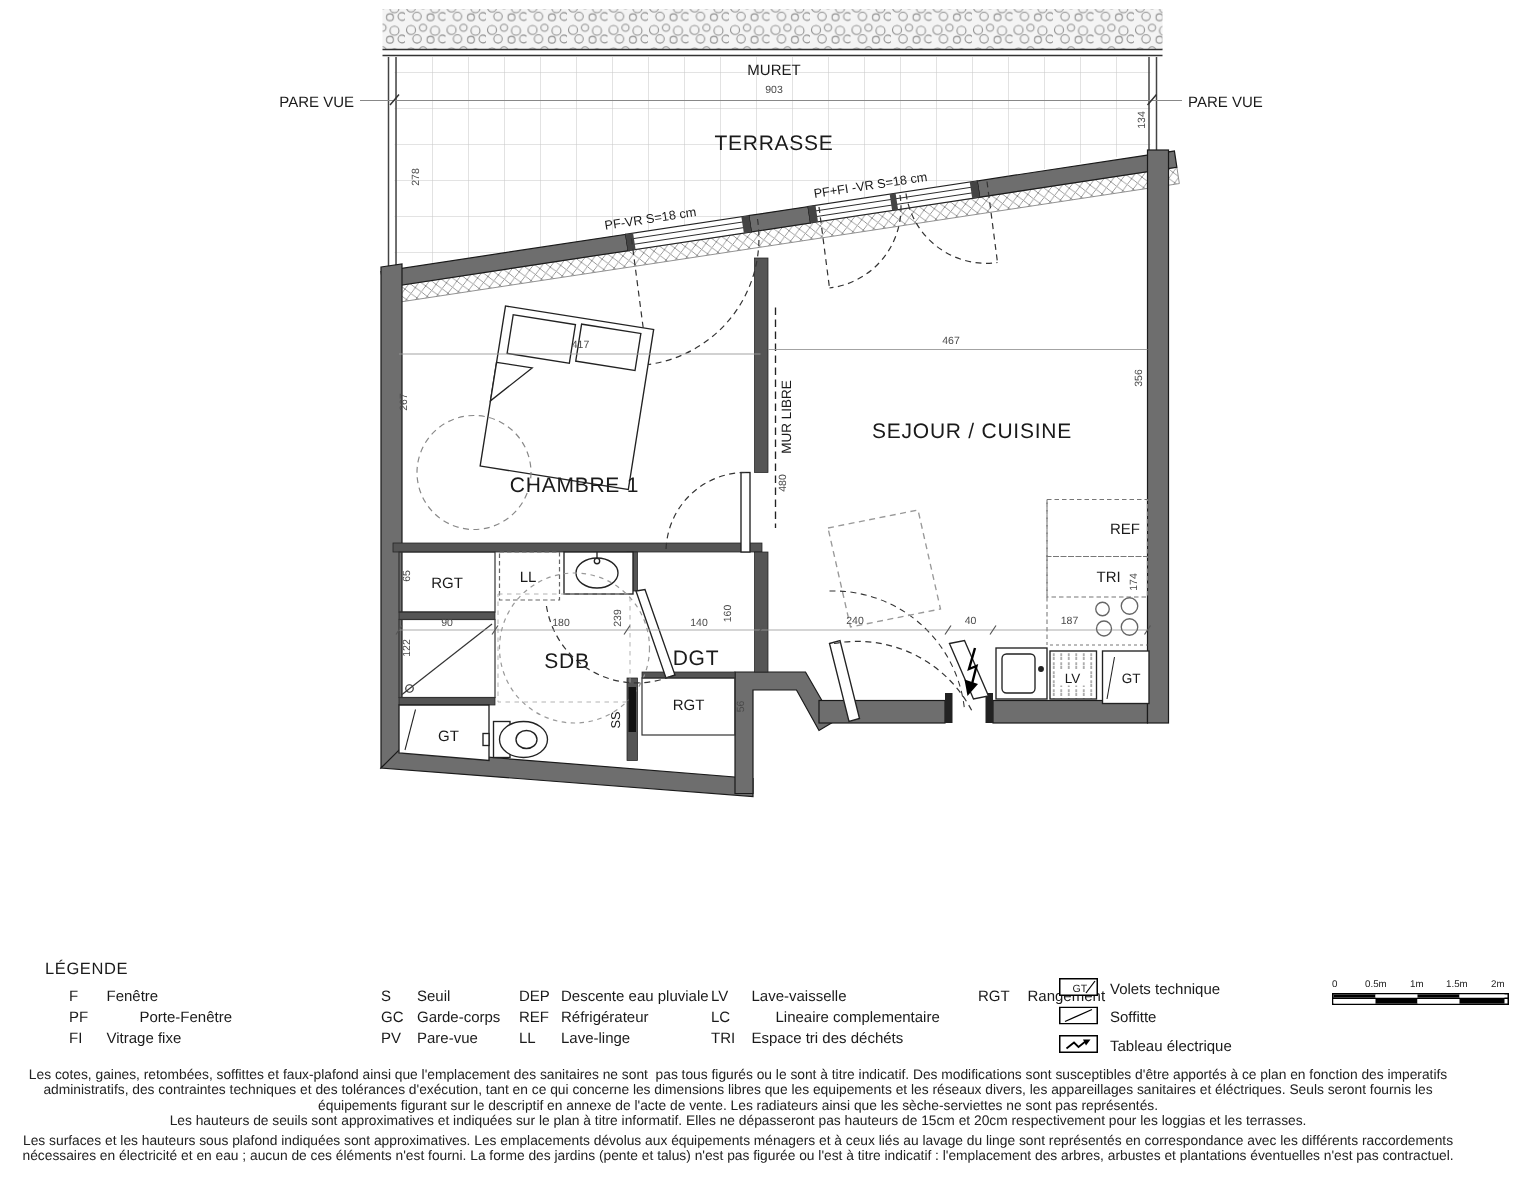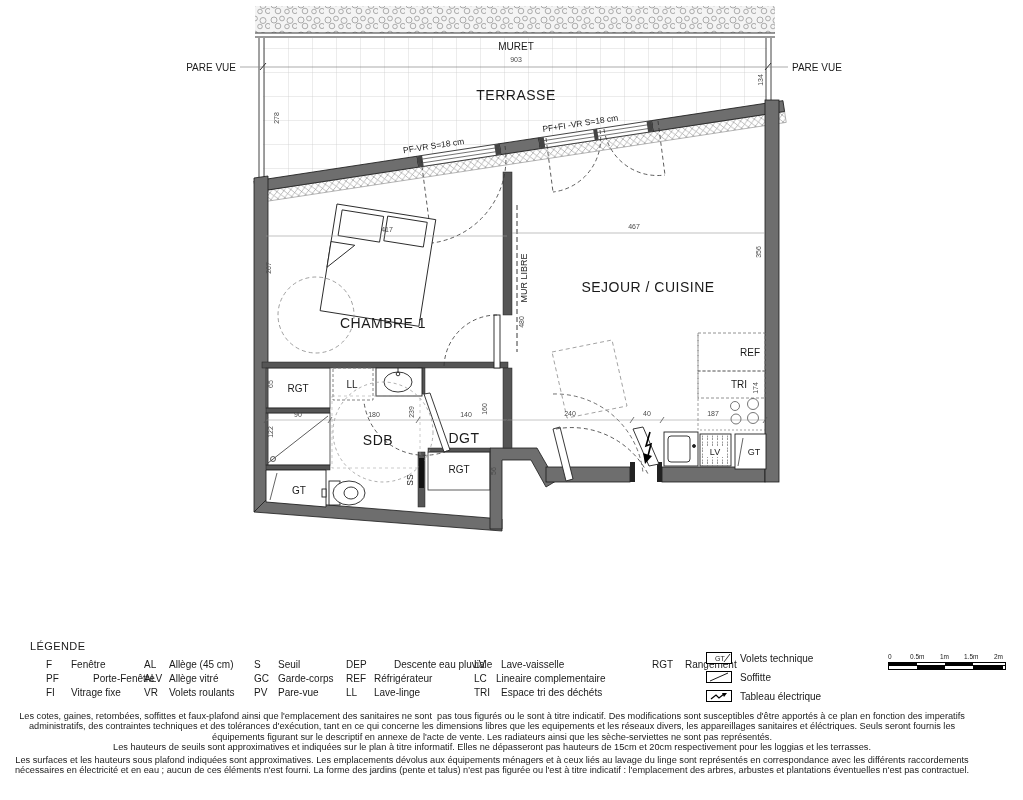--- a/index.html
+++ b/index.html
@@ -297,38 +297,33 @@
   </g>
 </svg>
 
 <div class="legend-title">LÉGENDE</div>
 
 <div class="legend lcol" style="left:30px;">
   <div class="lrow"><span class="labbr" style="width:25px">F</span><span>Fenêtre</span></div>
   <div class="lrow"><span class="labbr" style="width:47px">PF</span><span>Porte-Fenêtre</span></div>
   <div class="lrow"><span class="labbr" style="width:25px">FI</span><span>Vitrage fixe</span></div>
 </div>
-<div class="legend lcol" style="left:128px;">
-  <div class="lrow"><span class="labbr" style="width:25px">AL</span><span>Allège (45 cm)</span></div>
-  <div class="lrow"><span class="labbr" style="width:25px">ALV</span><span>Allège vitré</span></div>
-  <div class="lrow"><span class="labbr" style="width:25px">VR</span><span>Volets roulants</span></div>
-</div>
 <div class="legend lcol" style="left:238px;">
   <div class="lrow"><span class="labbr" style="width:24px">S</span><span>Seuil</span></div>
   <div class="lrow"><span class="labbr" style="width:24px">GC</span><span>Garde-corps</span></div>
   <div class="lrow"><span class="labbr" style="width:24px">PV</span><span>Pare-vue</span></div>
 </div>
 <div class="legend lcol" style="left:330px;">
-  <div class="lrow"><span class="labbr" style="width:48px">DEP</span><span>Descente eau pluviale</span></div>
+  <div class="lrow"><span class="labbr" style="width:28px">DEP</span><span>Descente eau pluviale</span></div>
   <div class="lrow"><span class="labbr" style="width:28px">REF</span><span>Réfrigérateur</span></div>
   <div class="lrow"><span class="labbr" style="width:28px">LL</span><span>Lave-linge</span></div>
 </div>
 <div class="legend lcol" style="left:458px;">
   <div class="lrow"><span class="labbr" style="width:27px">LV</span><span>Lave-vaisselle</span></div>
-  <div class="lrow"><span class="labbr" style="width:22px">LC</span><span>Lineaire complementaire</span></div>
+  <div class="lrow"><span class="labbr" style="width:43px">LC</span><span>Lineaire complementaire</span></div>
   <div class="lrow"><span class="labbr" style="width:27px">TRI</span><span>Espace tri des déchéts</span></div>
 </div>
 <div class="legend lcol" style="left:636px;">
   <div class="lrow"><span class="labbr" style="width:33px">RGT</span><span>Rangement</span></div>
 </div>
 
 <div class="legend sym-col">
   <div class="sym-row">
     <span class="sym-box"><svg width="26" height="12" viewBox="0 0 26 12">
             <rect x="0.5" y="0.5" width="25" height="11" fill="#fff" stroke="#000"></rect>

